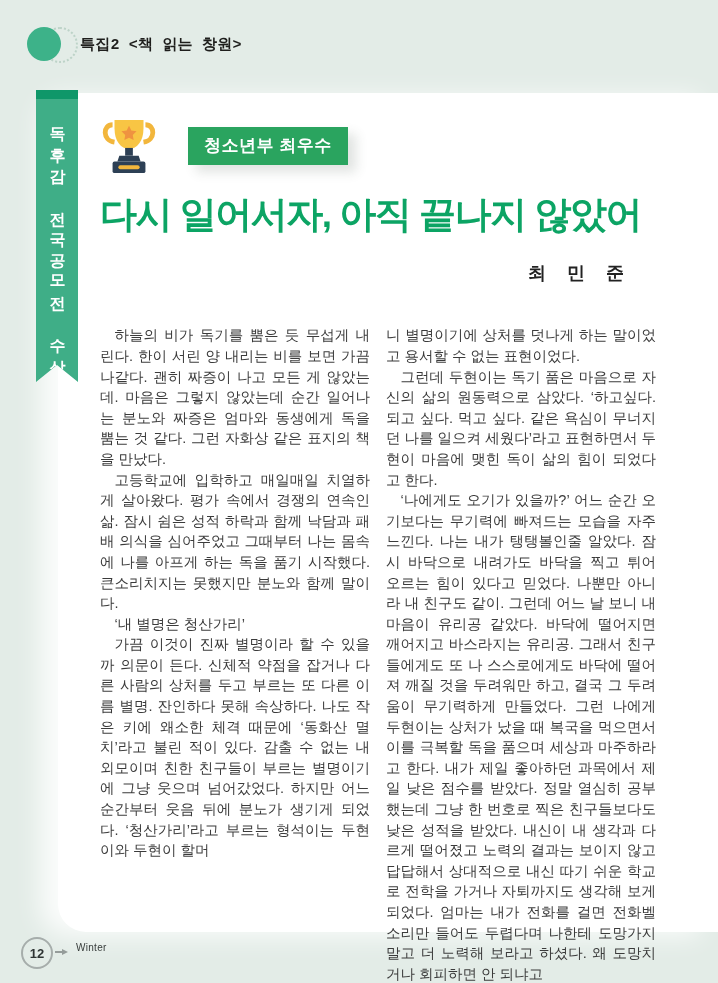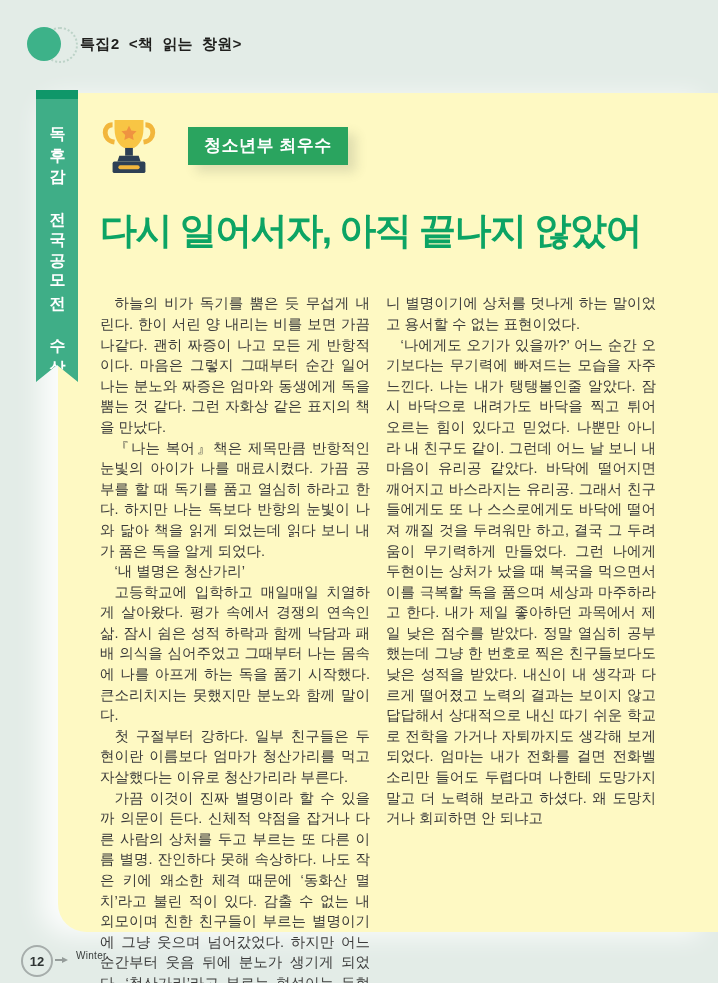--- a/index.html
+++ b/index.html
@@ -18,21 +18,21 @@
     position:absolute;left:27px;top:27px;width:34px;height:34px;
     background:#3db289;border-radius:50%;
   }
   .hdr-label{
     position:absolute;left:80px;top:35px;
     font-size:15px;font-weight:700;color:#1e1e1c;letter-spacing:.2px;font-family:Liberation Mono, monospace;
   }
   
   .page{
     position:absolute;left:58px;top:93px;width:660px;height:839px;
-    background:#fef9c3;border-radius:22px 0 0 28px;
+    background:#ffffff;border-radius:22px 0 0 28px;
     box-shadow:-18px 4px 26px rgba(255,255,255,.85);
   }
   .page-inner{position:relative;width:100%;height:100%;padding:20px 62px 0 42px;box-sizing:border-box;}
   
   .ribbon{position:absolute;left:36px;top:90px;width:42px;z-index:5;}
   .ribbon-cap{width:42px;height:9px;background:#0f9769;}
   .ribbon-body{
     width:42px;height:283px;background:#3fae87;
     clip-path:polygon(0 0,100% 0,100% 100%,50% calc(100% - 17px),0 100%);
     display:flex;justify-content:center;
@@ -45,41 +45,41 @@
   
   .award-row{display:flex;align-items:center;margin-top:2px;}
   .trophy{width:58px;height:62px;flex:0 0 auto;}
   .badge{
     margin-left:30px;display:inline-block;background:#2aa45f;color:#ffffff;
     font-size:17px;font-weight:800;padding:7px 16px 8px;letter-spacing:.5px;
     box-shadow:8px 7px 12px rgba(60,80,70,.16);
   }
   
   .title{
-    margin-top:32px;color:#0ca464;font-size:37px;font-weight:800;
+    margin-top:16px;color:#0ca464;font-size:37px;font-weight:800;
     letter-spacing:-1.5px;white-space:nowrap;line-height:1.2;
   }
   .author{
     margin-top:24px;text-align:right;padding-right:24px;
     font-size:18px;font-weight:700;color:#222;letter-spacing:8px;
   }
   
   .cols{display:flex;gap:16px;margin-top:40px;}
   .col{flex:1 1 0;min-width:0;}
   .col p{
     margin:0;font-size:14.5px;line-height:20.6px;color:#3b3b3b;
     text-align:justify;text-indent:1em;
   }
   .col p.noindent{text-indent:0;}
   .sec-head{
     margin:21px 0 0;font-size:14.5px;line-height:20.6px;
     font-weight:800;color:#1f1f1f;
   }
   
-  .foot{position:absolute;left:0;top:936px;width:632px;height:40px;margin-top:8px;}
+  .foot{position:absolute;left:0;top:936px;width:632px;height:40px;}
   .page-circle{
     position:absolute;left:21px;top:1px;width:28px;height:28px;
     border:2px solid #a6adab;border-radius:50%;
     display:flex;align-items:center;justify-content:center;
     font-size:13px;font-weight:700;color:#2e3433;background:transparent;
   }
   .foot-arrow{position:absolute;left:55px;top:14px;width:12px;height:3px;}
   .foot-arrow .line{position:absolute;left:0;top:1px;width:8px;height:1.6px;background:#959c9a;}
   .foot-arrow .head{
     position:absolute;left:7px;top:-1.5px;width:0;height:0;
@@ -113,32 +113,32 @@
         <rect x="26" y="34" width="8" height="8" fill="#2d4055"></rect>
         <path d="M20 42 h20 l2 6 h-24 z" fill="#2d4055"></path>
         <rect x="13" y="48" width="34" height="12" rx="2" fill="#2d4055"></rect>
         <rect x="19" y="52" width="22" height="4" rx="2" fill="#f2b63c"></rect>
       </svg>
       <span class="badge">청소년부 최우수</span>
     </div>
 
     <div class="title">다시 일어서자, 아직 끝나지 않았어</div>
 
+    <div class="author">최 민 준</div>
 
     <div class="cols">
       <div class="col">
-        <p>하늘의 비가 독기를 뿜은 듯 무섭게 내린다. 한이 서린 양 내리는 비를 보면 가끔 나같다. 괜히 짜증이 나고 모든 게 반항적이다. 마음은 그렇지 그때부터 순간 일어나는 분노와 짜증은 엄마와 동생에게 독을 뿜는 것 같다. 그런 자화상 같은 표지의 책을 만났다.</p>
-        <p>『나는 복어』책은 제목만큼 반항적인 눈빛의 아이가 나를 매료시켰다. 가끔 공부를 할 때 독기를 품고 열심히 하라고 한다. 하지만 나는 독보다 반항의 눈빛이 나와 닮아 책을 읽게 되었는데 읽다 보니 내가 품은 독을 알게 되었다.</p>
+        <p>하늘의 비가 독기를 뿜은 듯 무섭게 내린다. 한이 서린 양 내리는 비를 보면 가끔 나같다. 괜히 짜증이 나고 모든 게 않았는데. 마음은 그렇지 않았는데 순간 일어나는 분노와 짜증은 엄마와 동생에게 독을 뿜는 것 같다. 그런 자화상 같은 표지의 책을 만났다.</p>
+        <p>고등학교에 입학하고 매일매일 치열하게 살아왔다. 평가 속에서 경쟁의 연속인 삶. 잠시 쉼은 성적 하락과 함께 낙담과 패배 의식을 심어주었고 그때부터 나는 몸속에 나를 아프게 하는 독을 품기 시작했다. 큰소리치지는 못했지만 분노와 함께 말이다.</p>
         <p>‘내 별명은 청산가리’</p>
-        <p>고등학교에 입학하고 매일매일 치열하게 살아왔다. 평가 속에서 경쟁의 연속인 삶. 잠시 쉼은 성적 하락과 함께 낙담과 패배 의식을 심어주었고 그때부터 나는 몸속에 나를 아프게 하는 독을 품기 시작했다. 큰소리치지는 못했지만 분노와 함께 말이다.</p>
-        <p>첫 구절부터 강하다. 일부 친구들은 두현이란 이름보다 엄마가 청산가리를 먹고 자살했다는 이유로 청산가리라 부른다.</p>
         <p>가끔 이것이 진짜 별명이라 할 수 있을까 의문이 든다. 신체적 약점을 잡거나 다른 사람의 상처를 두고 부르는 또 다른 이름 별명. 잔인하다 못해 속상하다. 나도 작은 키에 왜소한 체격 때문에 ‘동화산 멸치’라고 불린 적이 있다. 감출 수 없는 내 외모이며 친한 친구들이 부르는 별명이기에 그냥 웃으며 넘어갔었다. 하지만 어느 순간부터 웃음 뒤에 분노가 생기게 되었다. ‘청산가리’라고 부르는 형석이는 두현이와 두현이 할머</p>
       </div>
       <div class="col">
         <p class="noindent">니 별명이기에 상처를 덧나게 하는 말이었고 용서할 수 없는 표현이었다.</p>
+        <p>그런데 두현이는 독기 품은 마음으로 자신의 삶의 원동력으로 삼았다. ‘하고싶다. 되고 싶다. 먹고 싶다. 같은 욕심이 무너지던 나를 일으켜 세웠다’라고 표현하면서 두현이 마음에 맺힌 독이 삶의 힘이 되었다고 한다.</p>
         <p>‘나에게도 오기가 있을까?’ 어느 순간 오기보다는 무기력에 빠져드는 모습을 자주 느낀다. 나는 내가 탱탱볼인줄 알았다. 잠시 바닥으로 내려가도 바닥을 찍고 튀어 오르는 힘이 있다고 믿었다. 나뿐만 아니라 내 친구도 같이. 그런데 어느 날 보니 내 마음이 유리공 같았다. 바닥에 떨어지면 깨어지고 바스라지는 유리공. 그래서 친구들에게도 또 나 스스로에게도 바닥에 떨어져 깨질 것을 두려워만 하고, 결국 그 두려움이 무기력하게 만들었다. 그런 나에게 두현이는 상처가 났을 때 복국을 먹으면서 이를 극복할 독을 품으며 세상과 마주하라고 한다. 내가 제일 좋아하던 과목에서 제일 낮은 점수를 받았다. 정말 열심히 공부했는데 그냥 한 번호로 찍은 친구들보다도 낮은 성적을 받았다. 내신이 내 생각과 다르게 떨어졌고 노력의 결과는 보이지 않고 답답해서 상대적으로 내신 따기 쉬운 학교로 전학을 가거나 자퇴까지도 생각해 보게 되었다. 엄마는 내가 전화를 걸면 전화벨 소리만 들어도 두렵다며 나한테 도망가지 말고 더 노력해 보라고 하셨다. 왜 도망치거나 회피하면 안 되냐고</p>
       </div>
     </div>
 
   </div>
 </div>
 
 <div class="foot">
   <div class="page-circle">12</div>
   <div class="foot-arrow">

